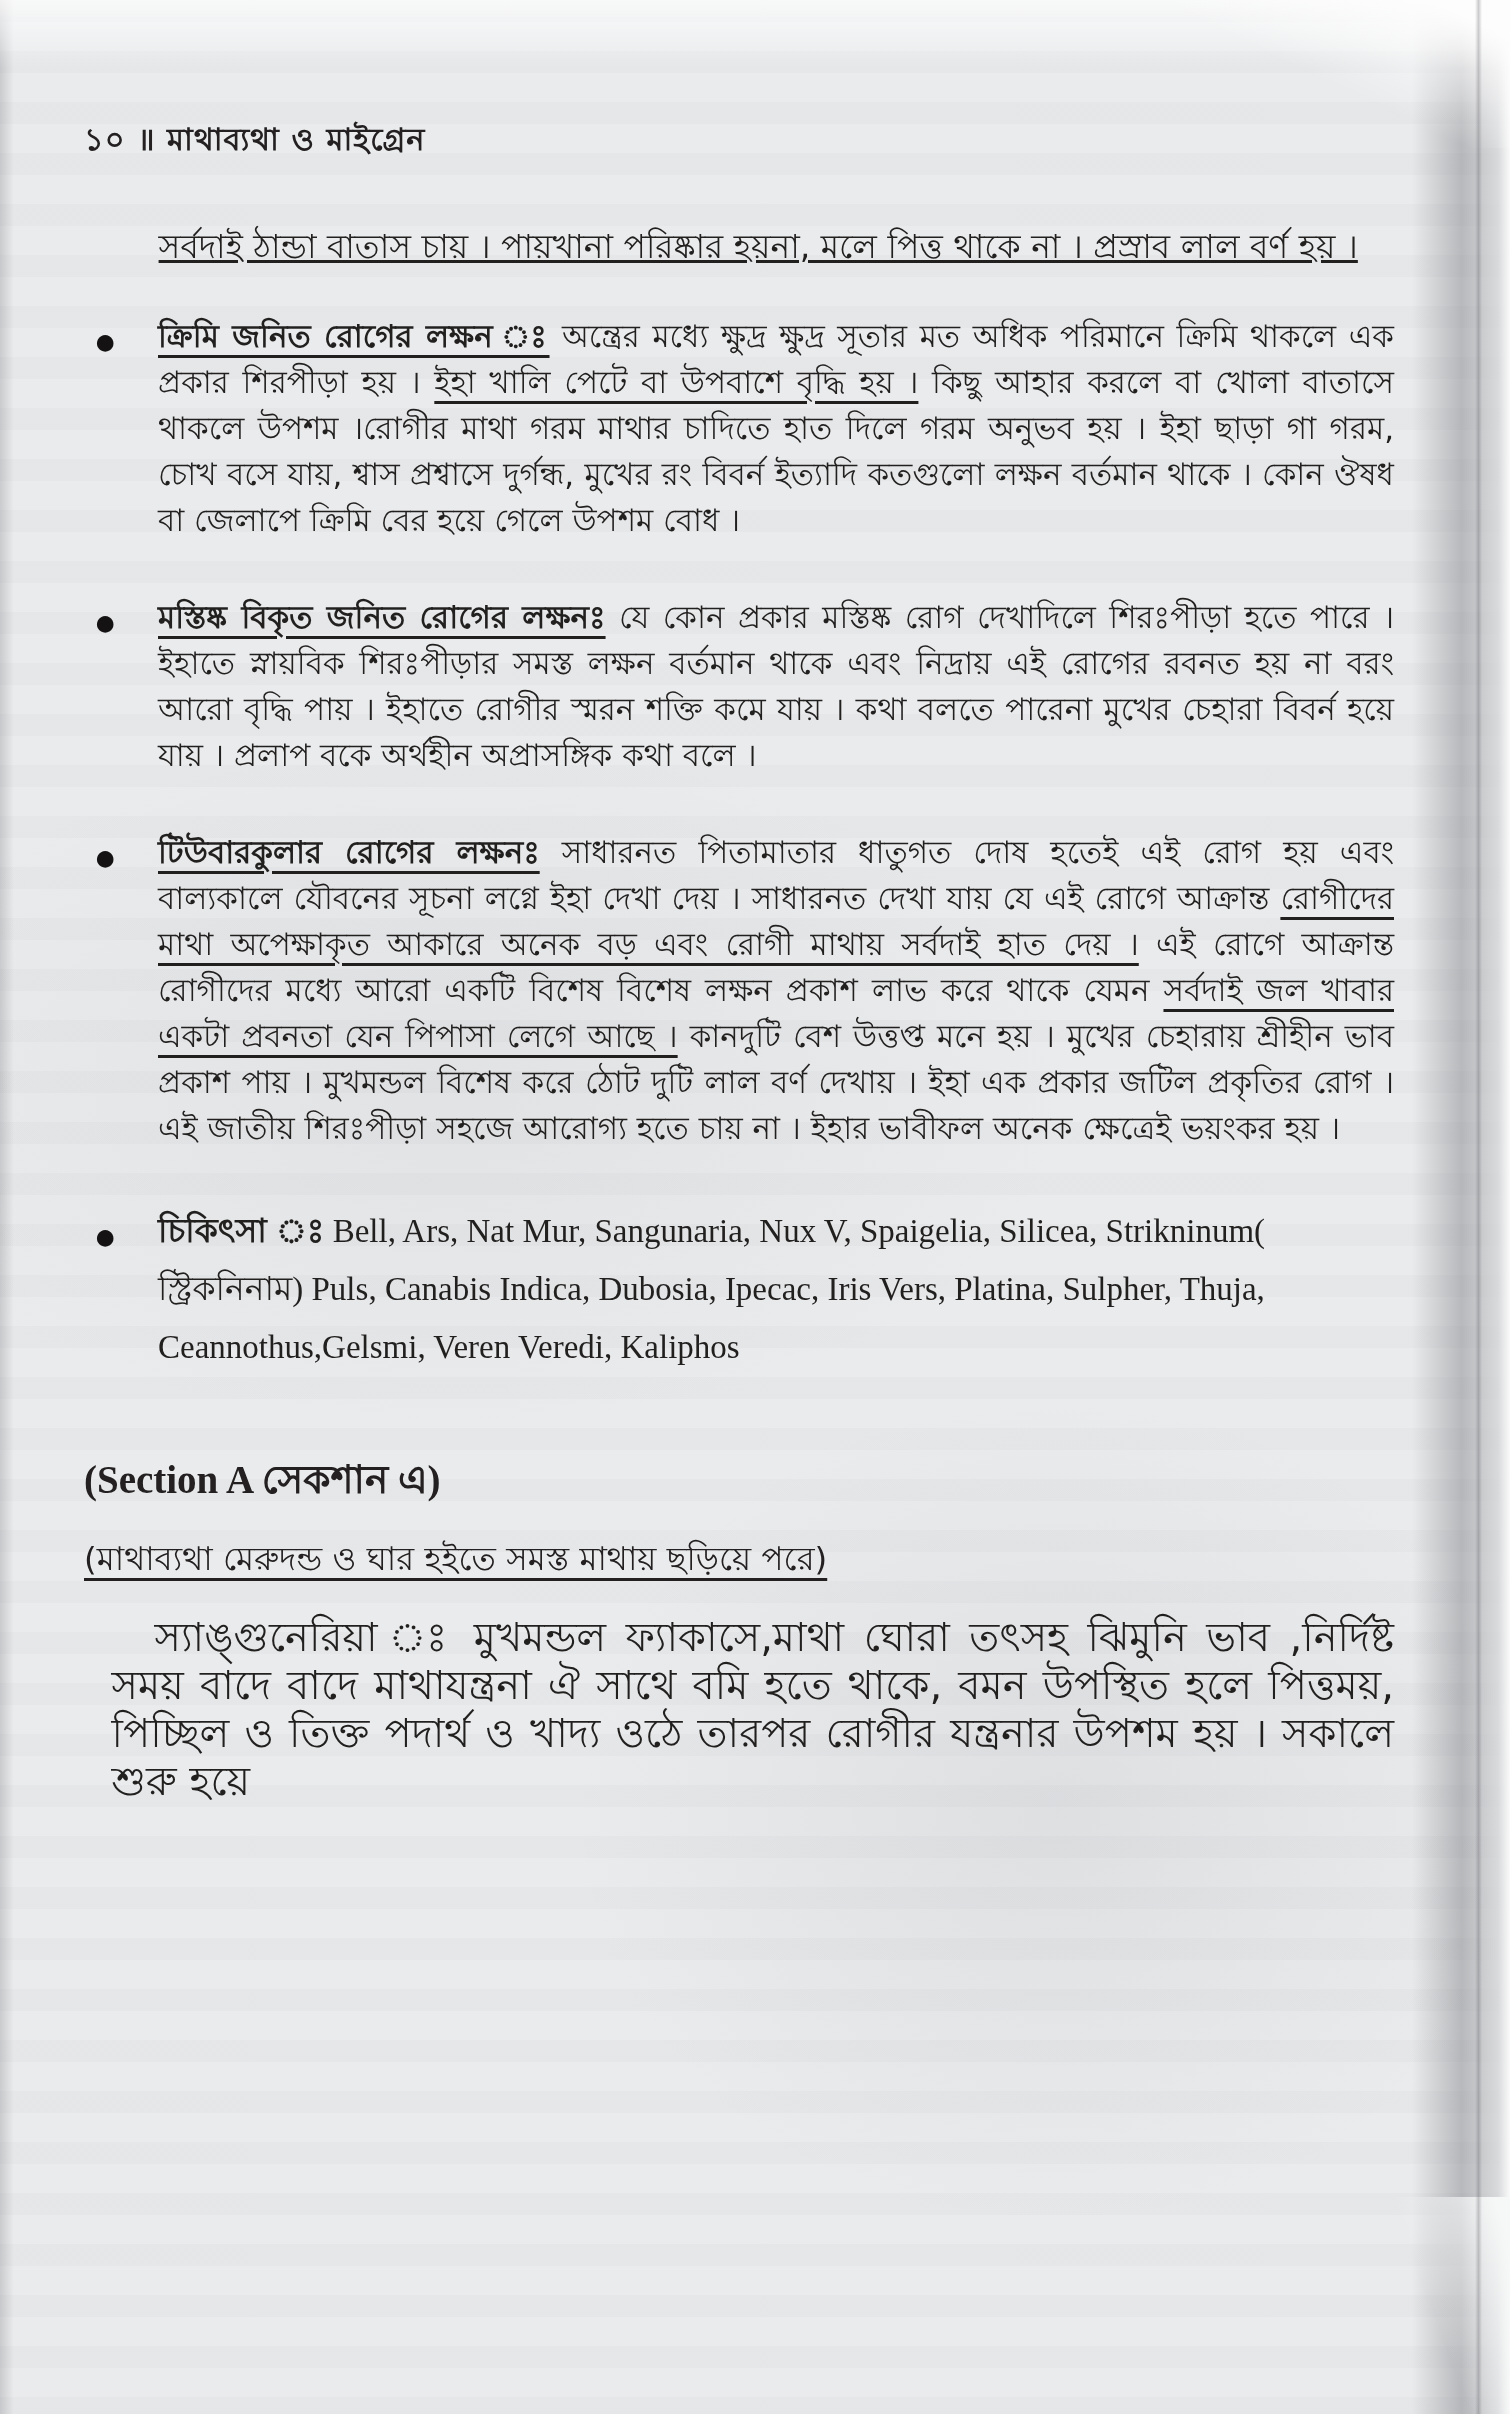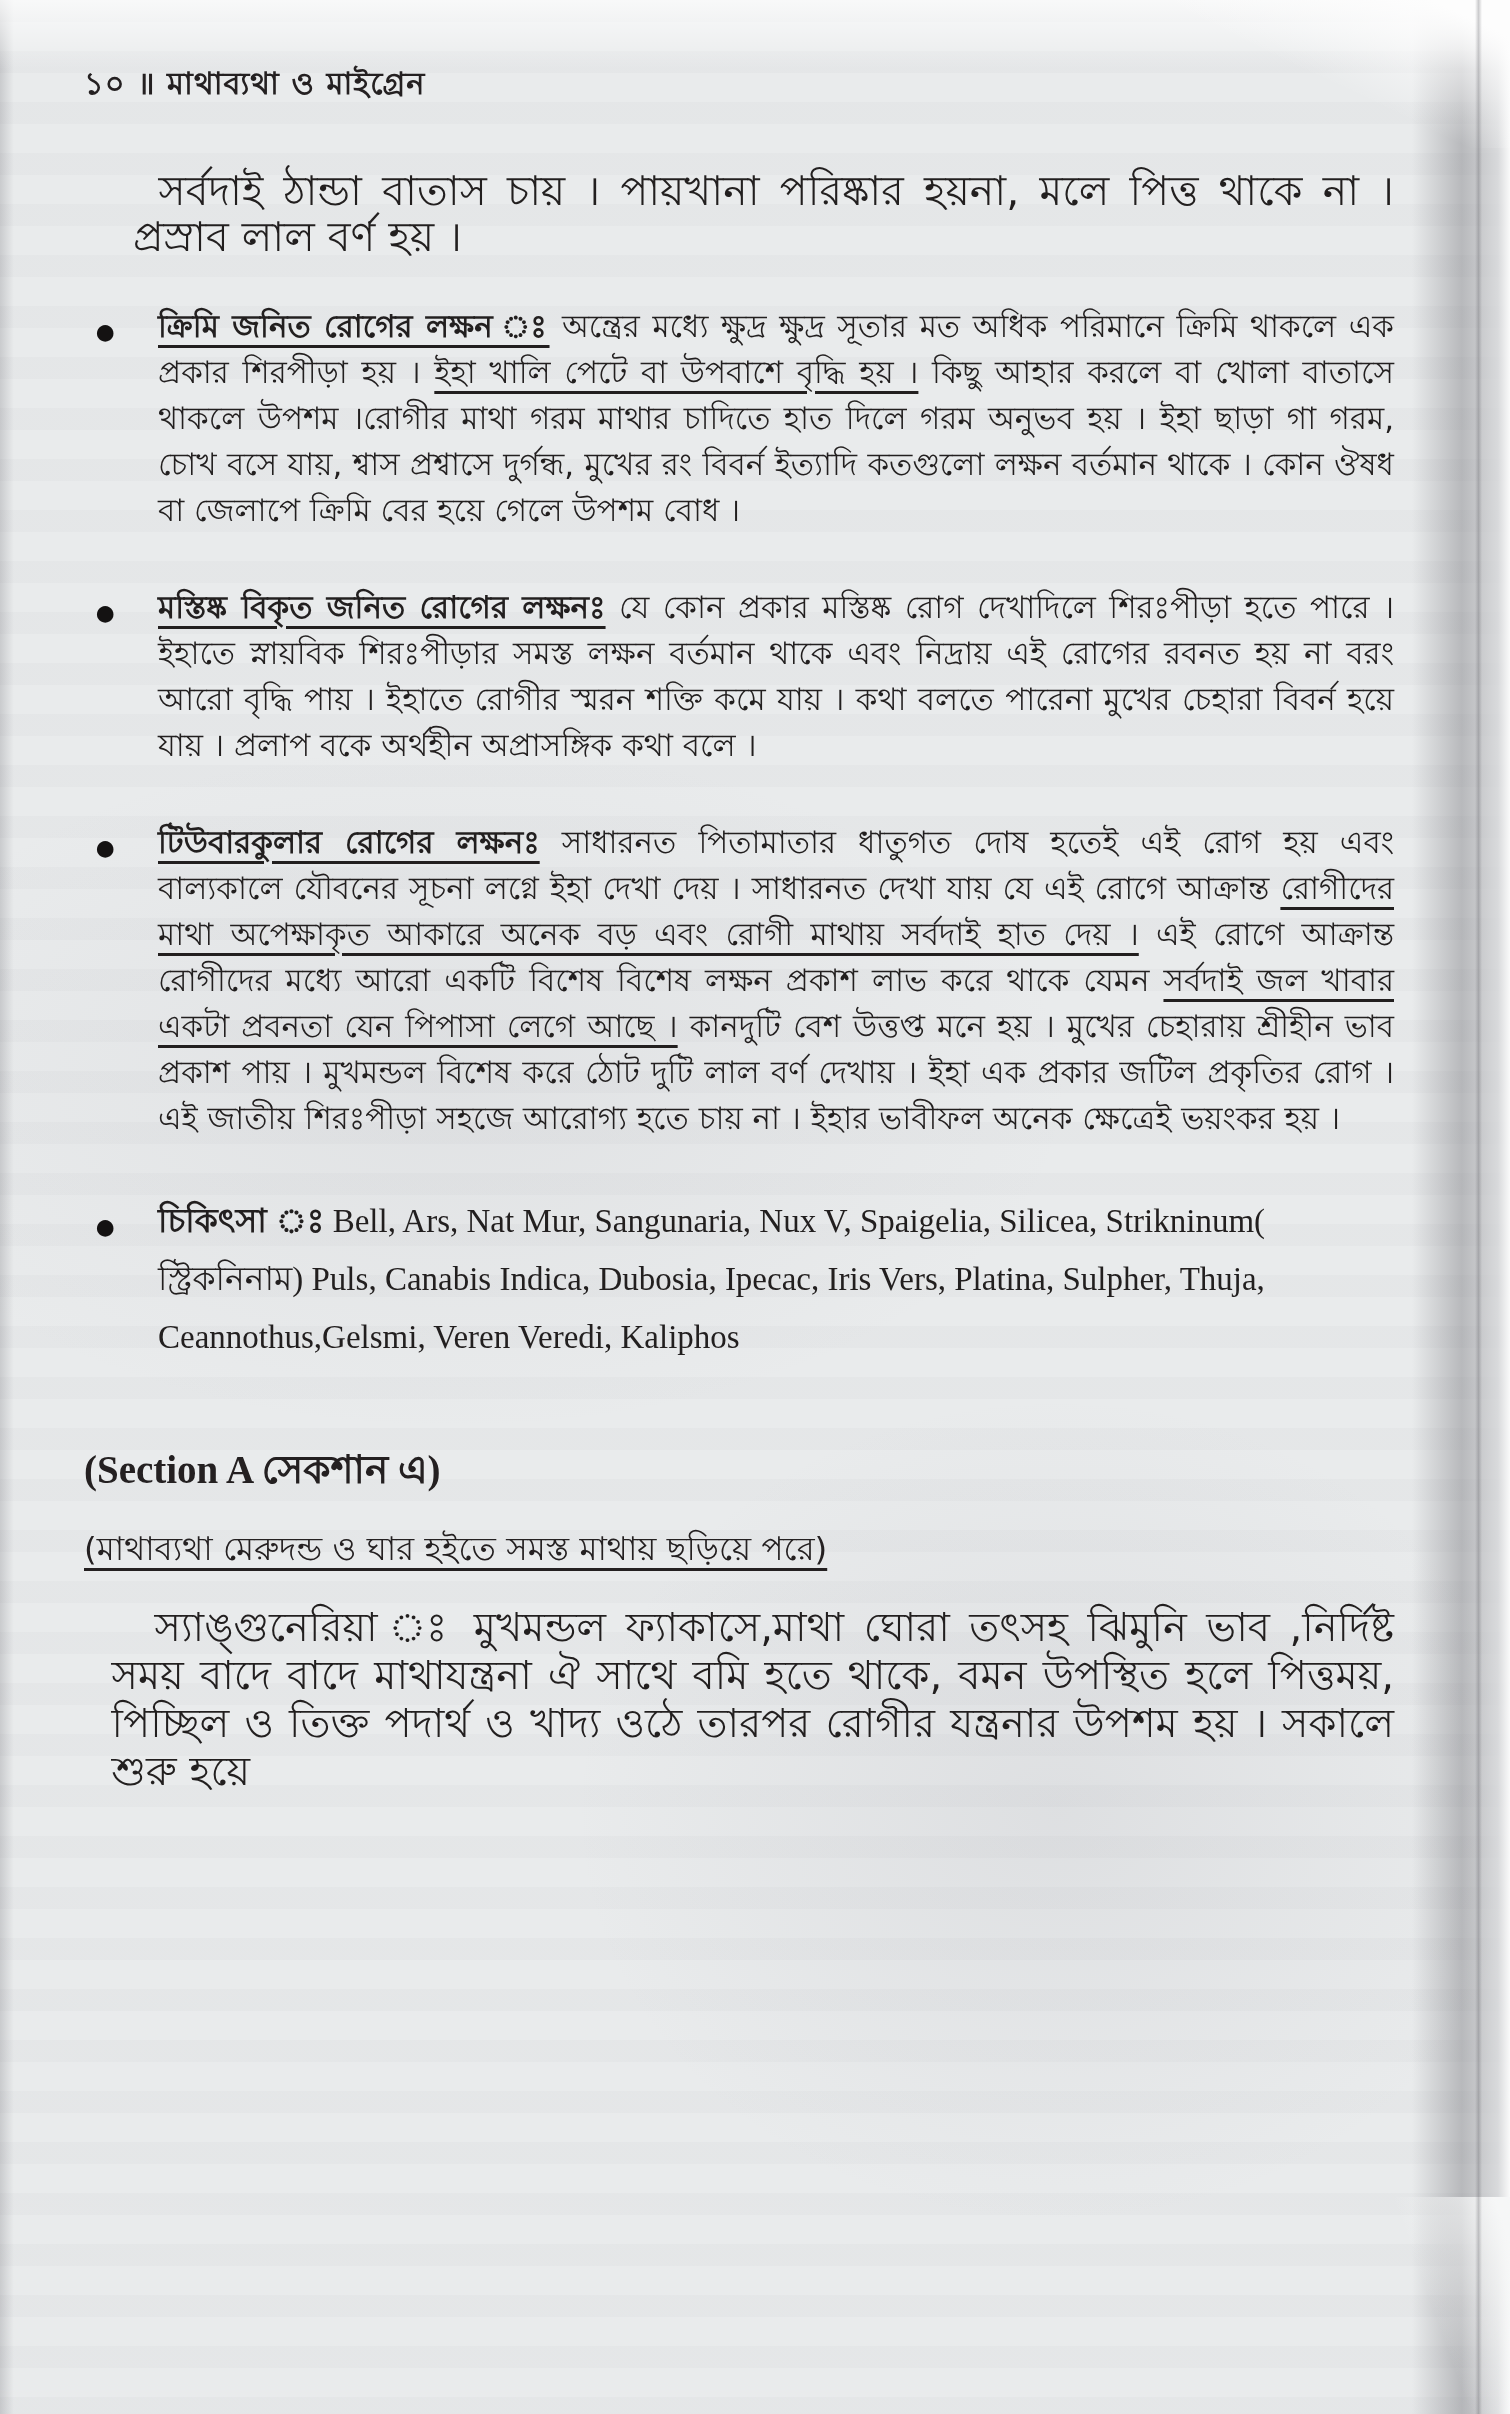--- a/index.html
+++ b/index.html
@@ -15,21 +15,21 @@
     color:#221f1f;
     background:
       linear-gradient(to bottom, rgba(255,255,255,.75) 0px, rgba(255,255,255,0) 69px),
       linear-gradient(to right, rgba(120,120,126,.28) 0px, rgba(120,120,126,0) 13.8px),
       linear-gradient(to right, rgba(233,235,236,0) 93.5%, rgba(104,104,110,.38) 96.8%, rgba(214,215,217,.85) 99.2%, #fafafa 100%),
       radial-gradient(887px 493px at 30% 45%, rgba(150,150,158,.10), rgba(150,150,158,0) 70%),
       radial-gradient(690px 591px at 70% 75%, rgba(140,140,150,.12), rgba(140,140,150,0) 70%),
       repeating-linear-gradient(to bottom, rgba(110,110,120,.035) 0 21.7px, rgba(110,110,120,0) 21.7px 51px),
       #e9ebec;
     box-sizing:border-box;
-    padding:60px 116px 0 84px;
+    padding:116px 116px 0 84px;
   }
   
   .curl{
     position:absolute;top:0;right:0;width:335px;height:148px;
     background:linear-gradient(205deg, #fdfdfd 12%, rgba(253,253,253,0) 55%);
     pointer-events:none;
   }
   .curl-bottom{
     position:absolute;bottom:0;right:0;width:118px;height:217px;
     background:linear-gradient(250deg, #f6f7f7 8%, rgba(246,247,247,0) 60%);
@@ -39,22 +39,22 @@
     position:absolute;top:0;right:27.6px;width:7.9px;height:100%;
     background:linear-gradient(to right, rgba(90,90,96,0), rgba(90,90,96,.30), rgba(90,90,96,0));
     pointer-events:none;
   }
   .page-header{
     font-size:30.5px;font-weight:bold;letter-spacing:1px;
     color:#242021;
   }
   .intro{
     margin:57px 0 7px 49px;
-    font-size:41px;line-height:46px;
-    text-align:justify;text-indent:25.6px;
+    font-size:33px;line-height:46px;
+    text-align:justify;text-indent:25.6px;text-decoration:underline;
   }
   .bullets{margin:43px 0 0 0;}
   .bullet{
     position:relative;
     margin:0 0 51px 0;
     padding-left:74px;
     font-size:31px;line-height:46px;
     text-align:justify;
   }
   .bullet .dot{

